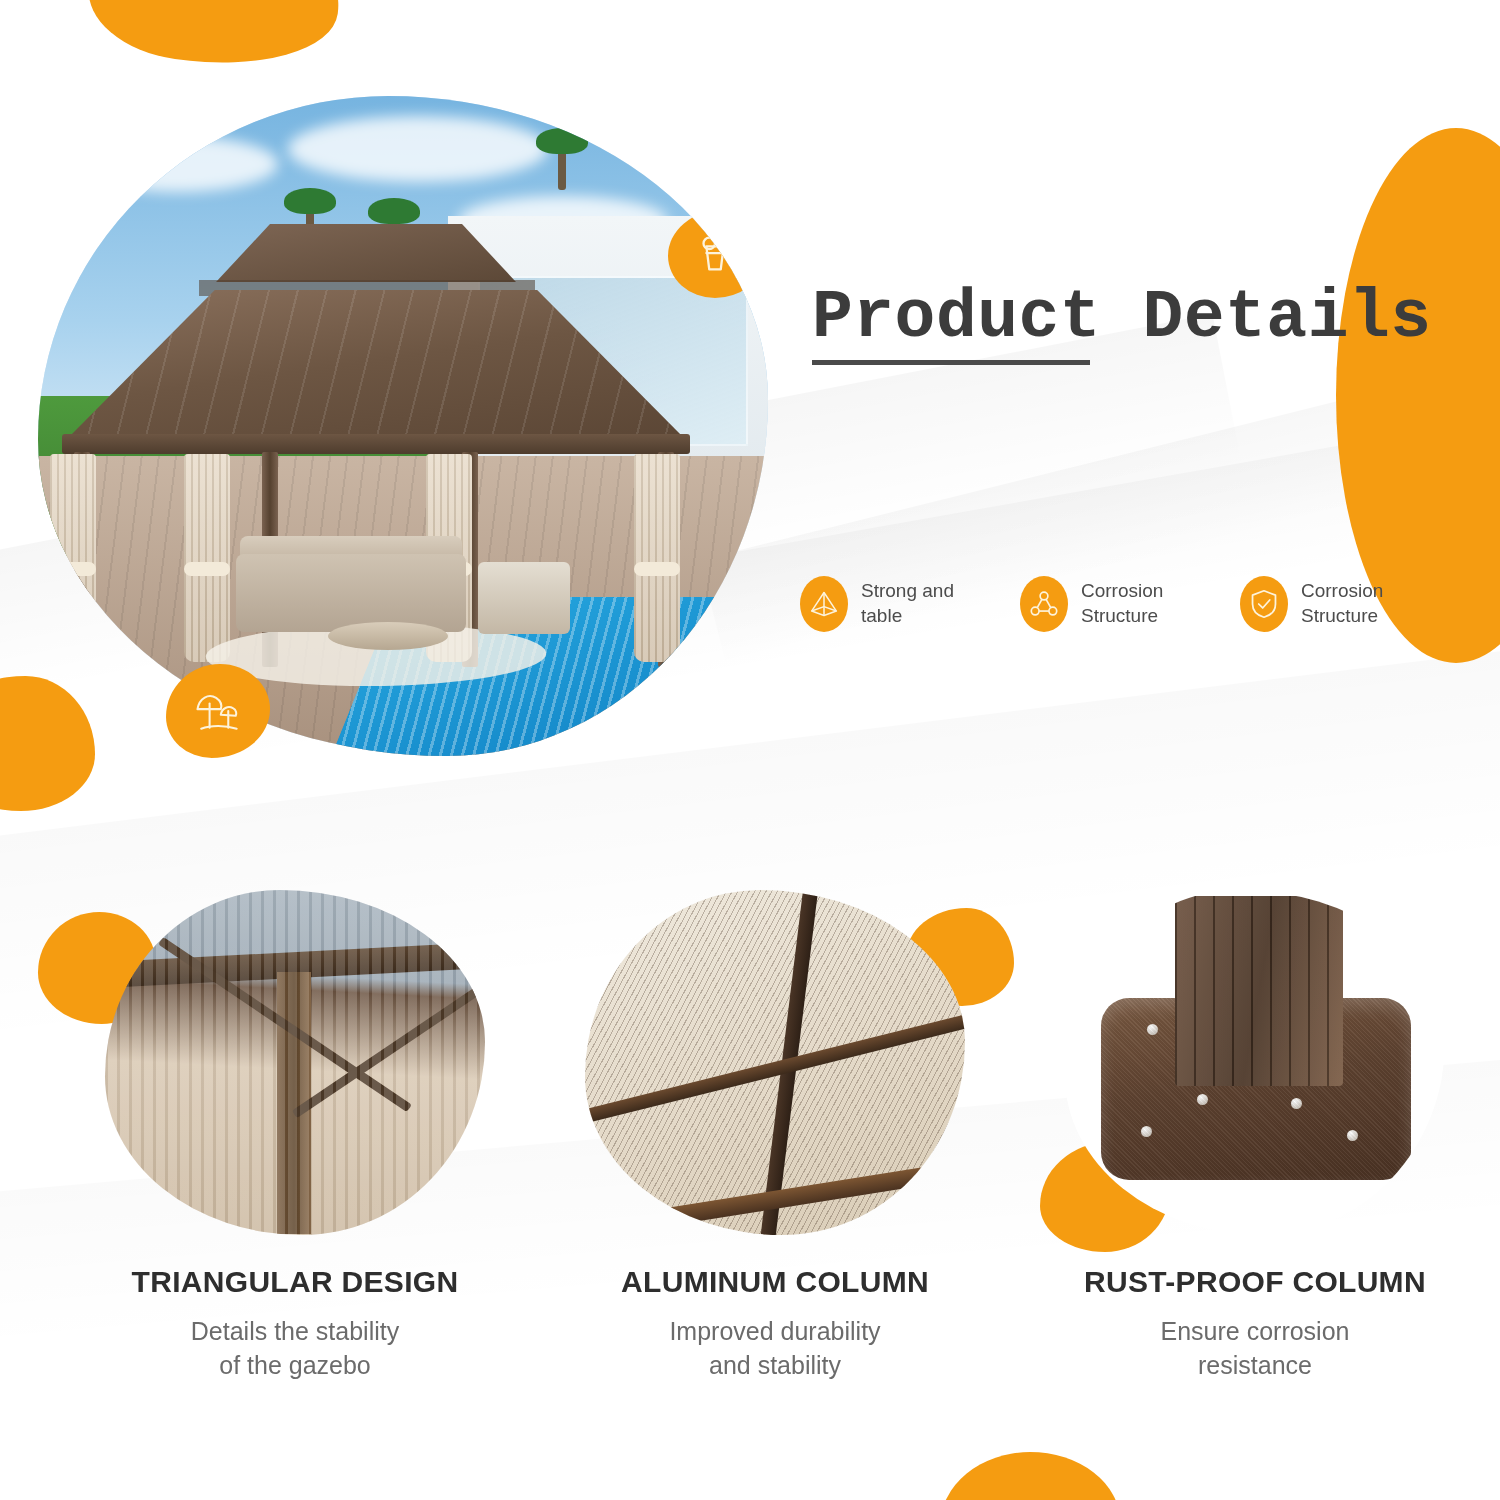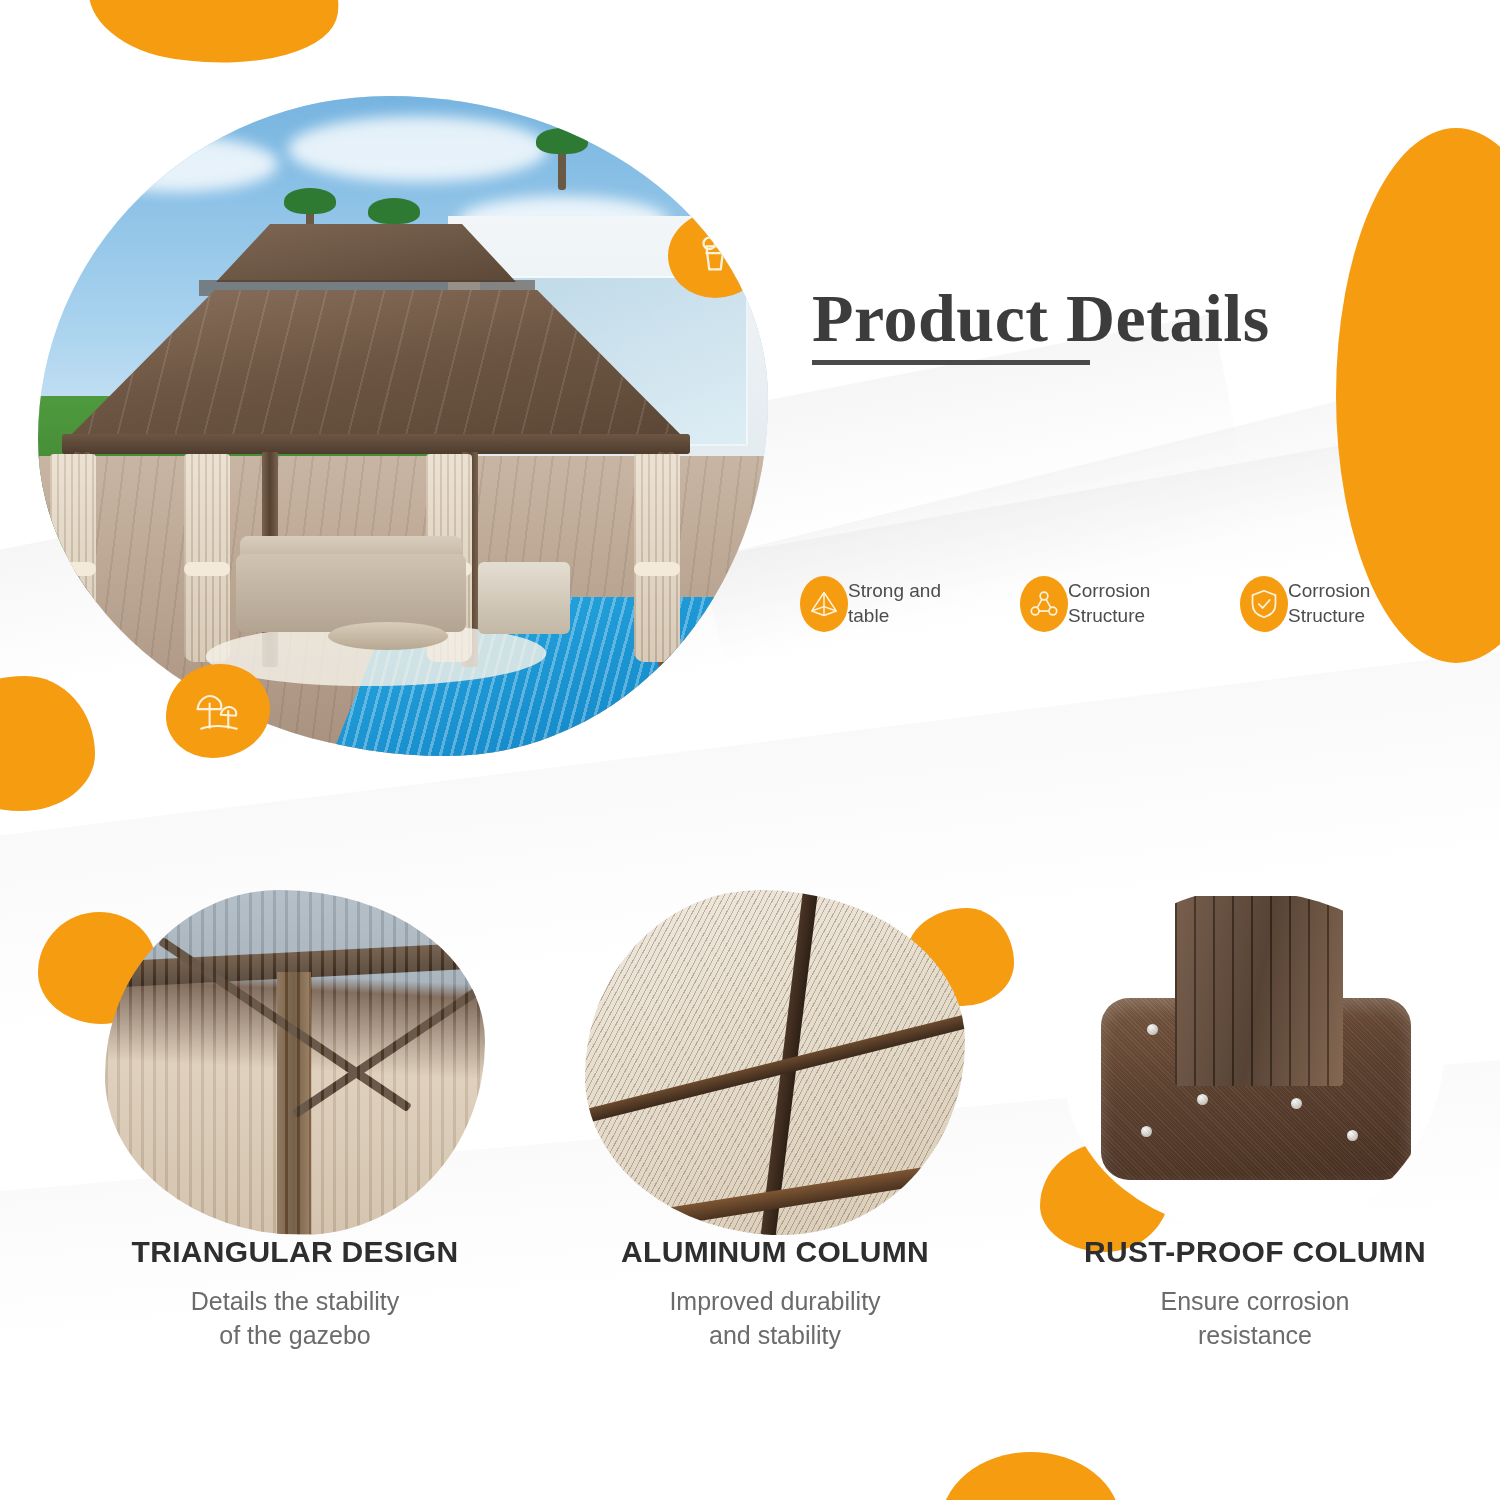--- a/index.html
+++ b/index.html
@@ -195,21 +195,21 @@
     border-radius:58% 42% 50% 50% / 52% 56% 44% 48%;
   }
   .badge-umbrella {
     left:166px; top:664px; width:104px; height:94px;
     border-radius:52% 48% 56% 44% / 56% 48% 52% 44%;
   }
 
   
   .right-col { position:absolute; left:812px; top:282px; width:630px; z-index:3; }
   .title {
-    font-family:Liberation Serif, serif;
+    font-family:Liberation Mono, monospace;
     font-weight:bold;
     font-size:68px;
     color:#3c3c3c;
     letter-spacing:.5px;
     line-height:1.06;
   }
   .title-rule {
     width:278px; height:5px; background:#4a4a4a; margin-top:6px;
   }
   .subtitle {
@@ -219,21 +219,21 @@
     color:#4a4a4a;
     max-width:470px;
     font-weight:400;
   }
 
   .feature-row {
     position:absolute; left:800px; top:576px; width:660px;
     display:flex; gap:0px; z-index:3;
   }
   .feature {
-    display:flex; align-items:center; width:220px;
+    display:flex; align-items:center; gap:13px; width:220px;
   }
   .feature-icon {
     width:48px; height:56px; flex:none;
     background:var(--accent,#F59C11);
     border-radius:50%;
     display:flex; align-items:center; justify-content:center;
   }
   .feature-label {
     font-size:19px; line-height:1.3; color:#4c4c4c; white-space:pre-line;
   }
@@ -311,21 +311,21 @@
       repeating-linear-gradient(90deg, rgba(0,0,0,.30) 0 2px, rgba(255,255,255,.07) 2px 19px),
       linear-gradient(100deg,#6e5340,#4a3526,#7b5c45);
     border-radius:4px;
   }
   .cp-3-bolt {
     position:absolute; width:11px; height:11px; border-radius:50%;
     background:radial-gradient(circle at 35% 30%, #fff, #b9b0a4);
   }
 
   .card-title {
-    text-align:center;
+    margin-top:30px; text-align:center;
     font-size:30px; font-weight:bold; color:#2e2e2e; letter-spacing:.3px;
   }
   .card-desc {
     margin-top:16px; text-align:center;
     font-size:25px; line-height:1.34; color:#6b6b6b; white-space:pre-line;
   }
 </style>
 </head>
 <body>
 

